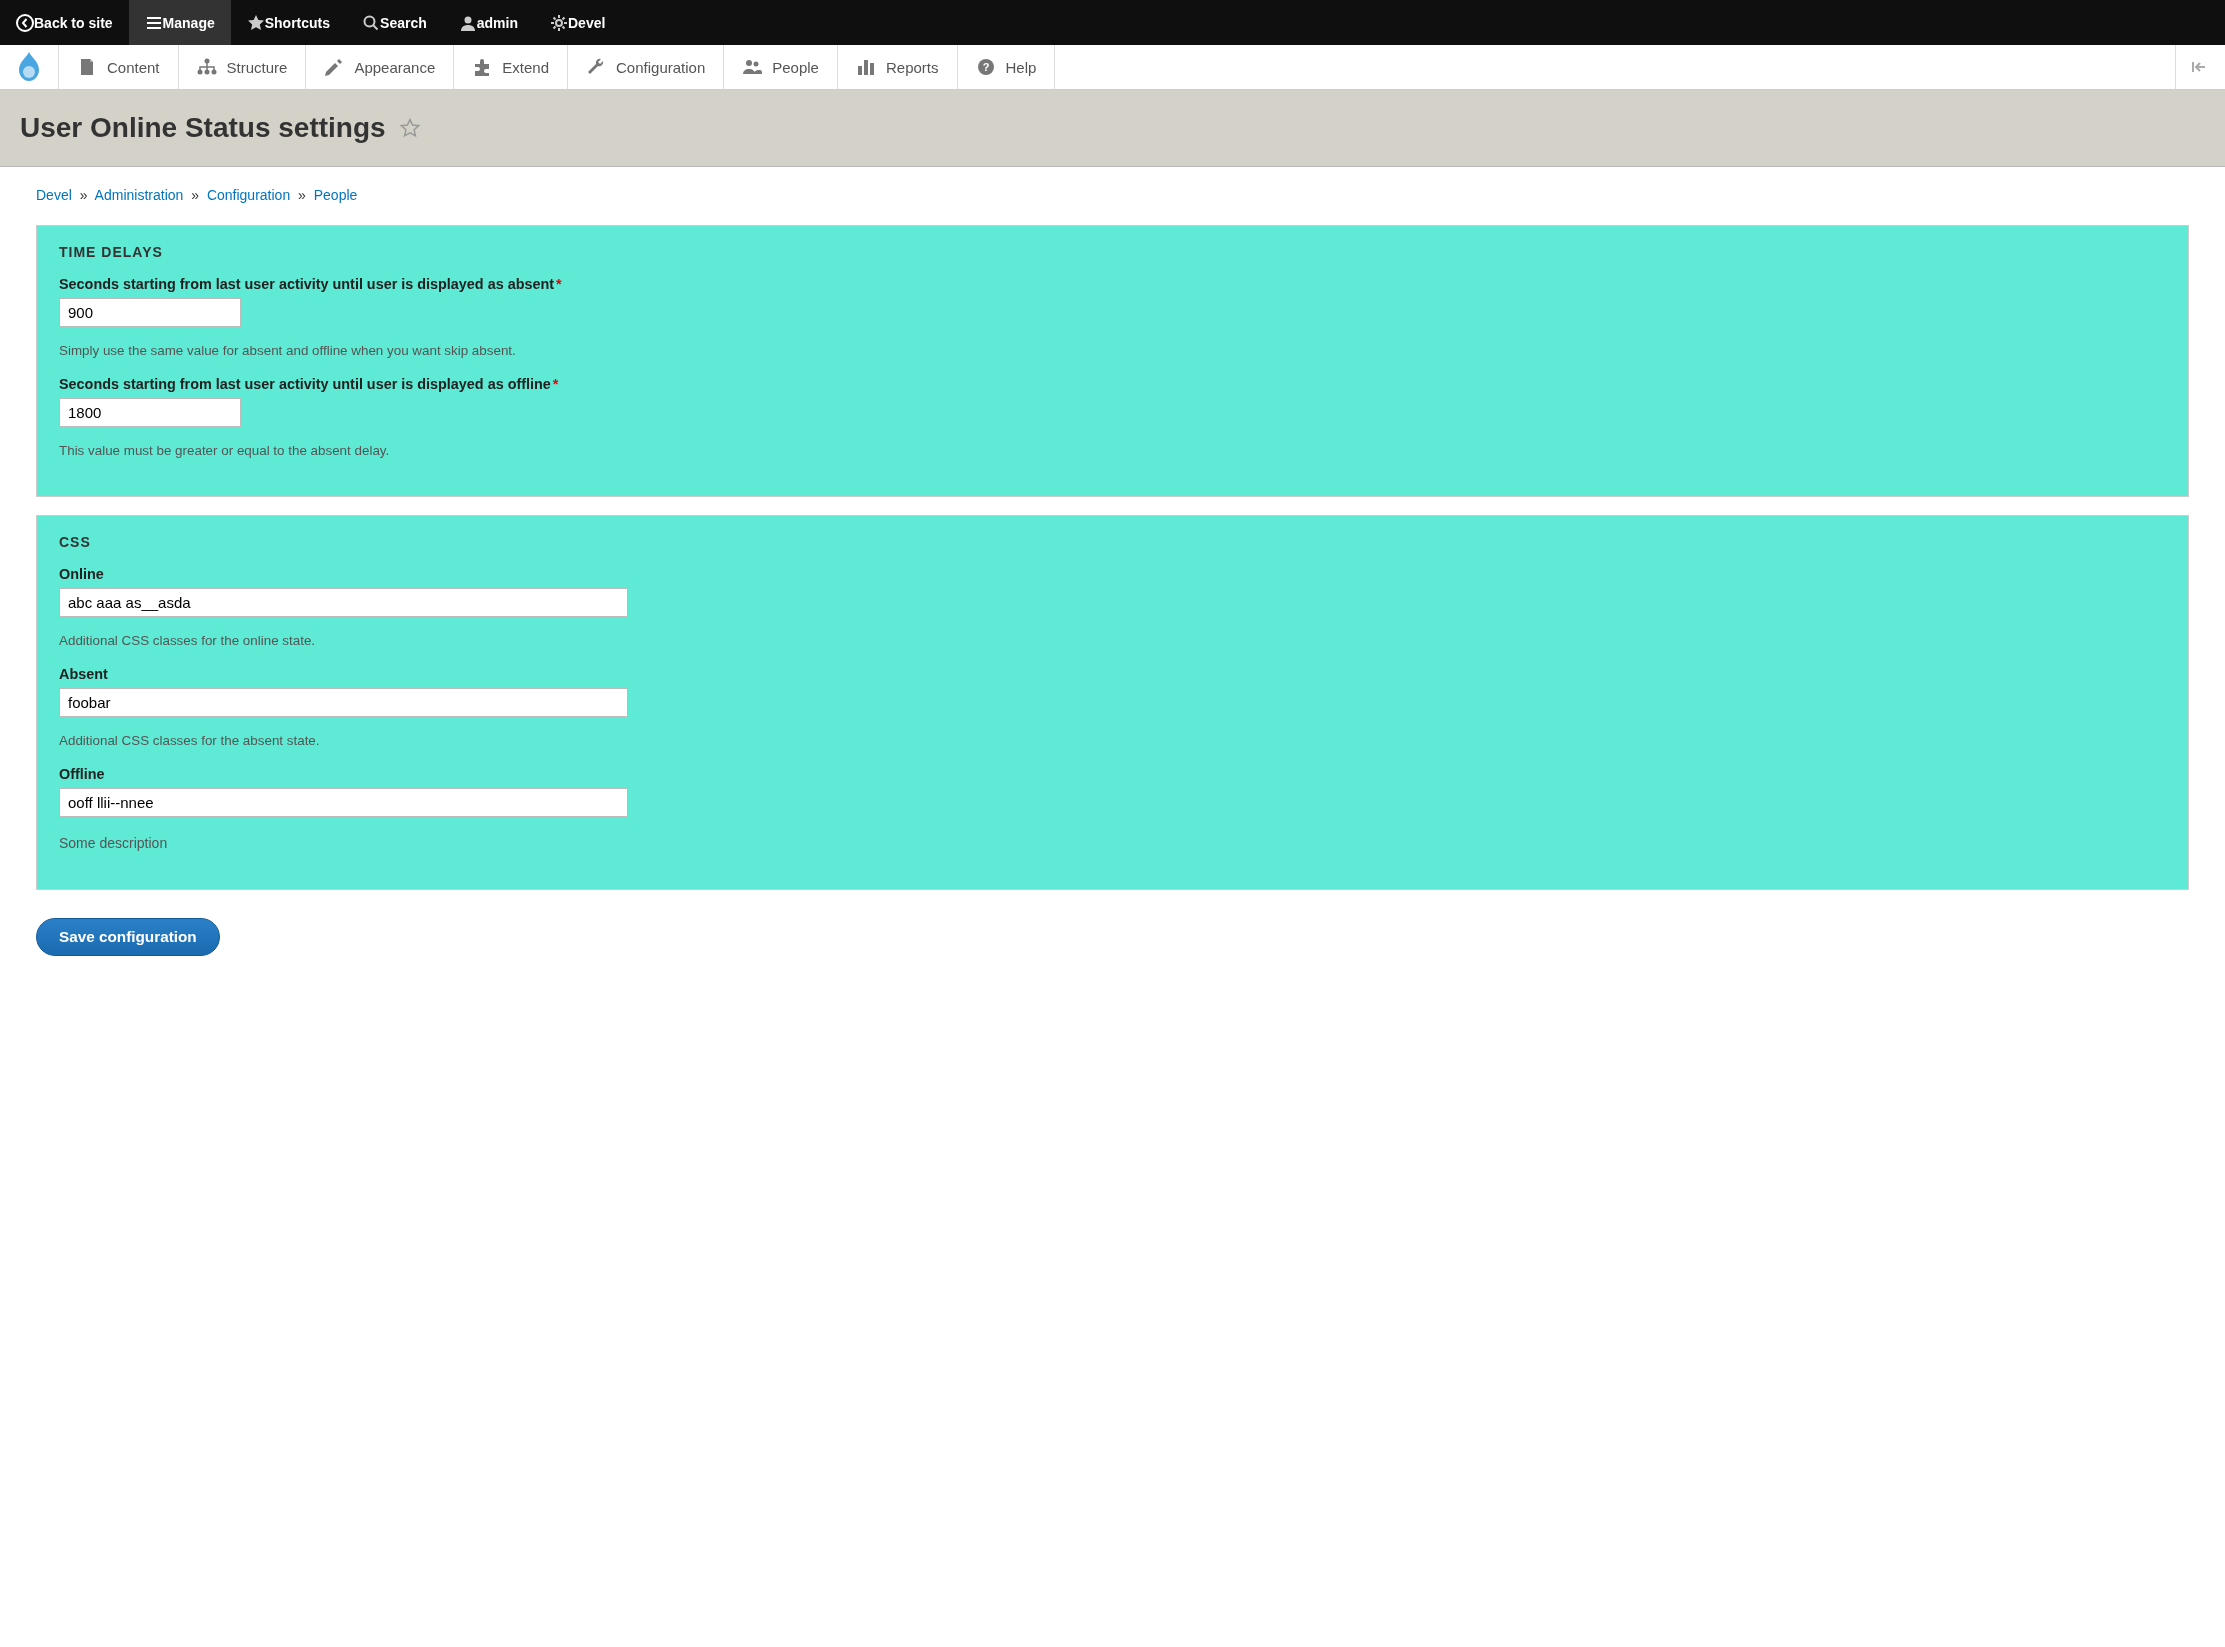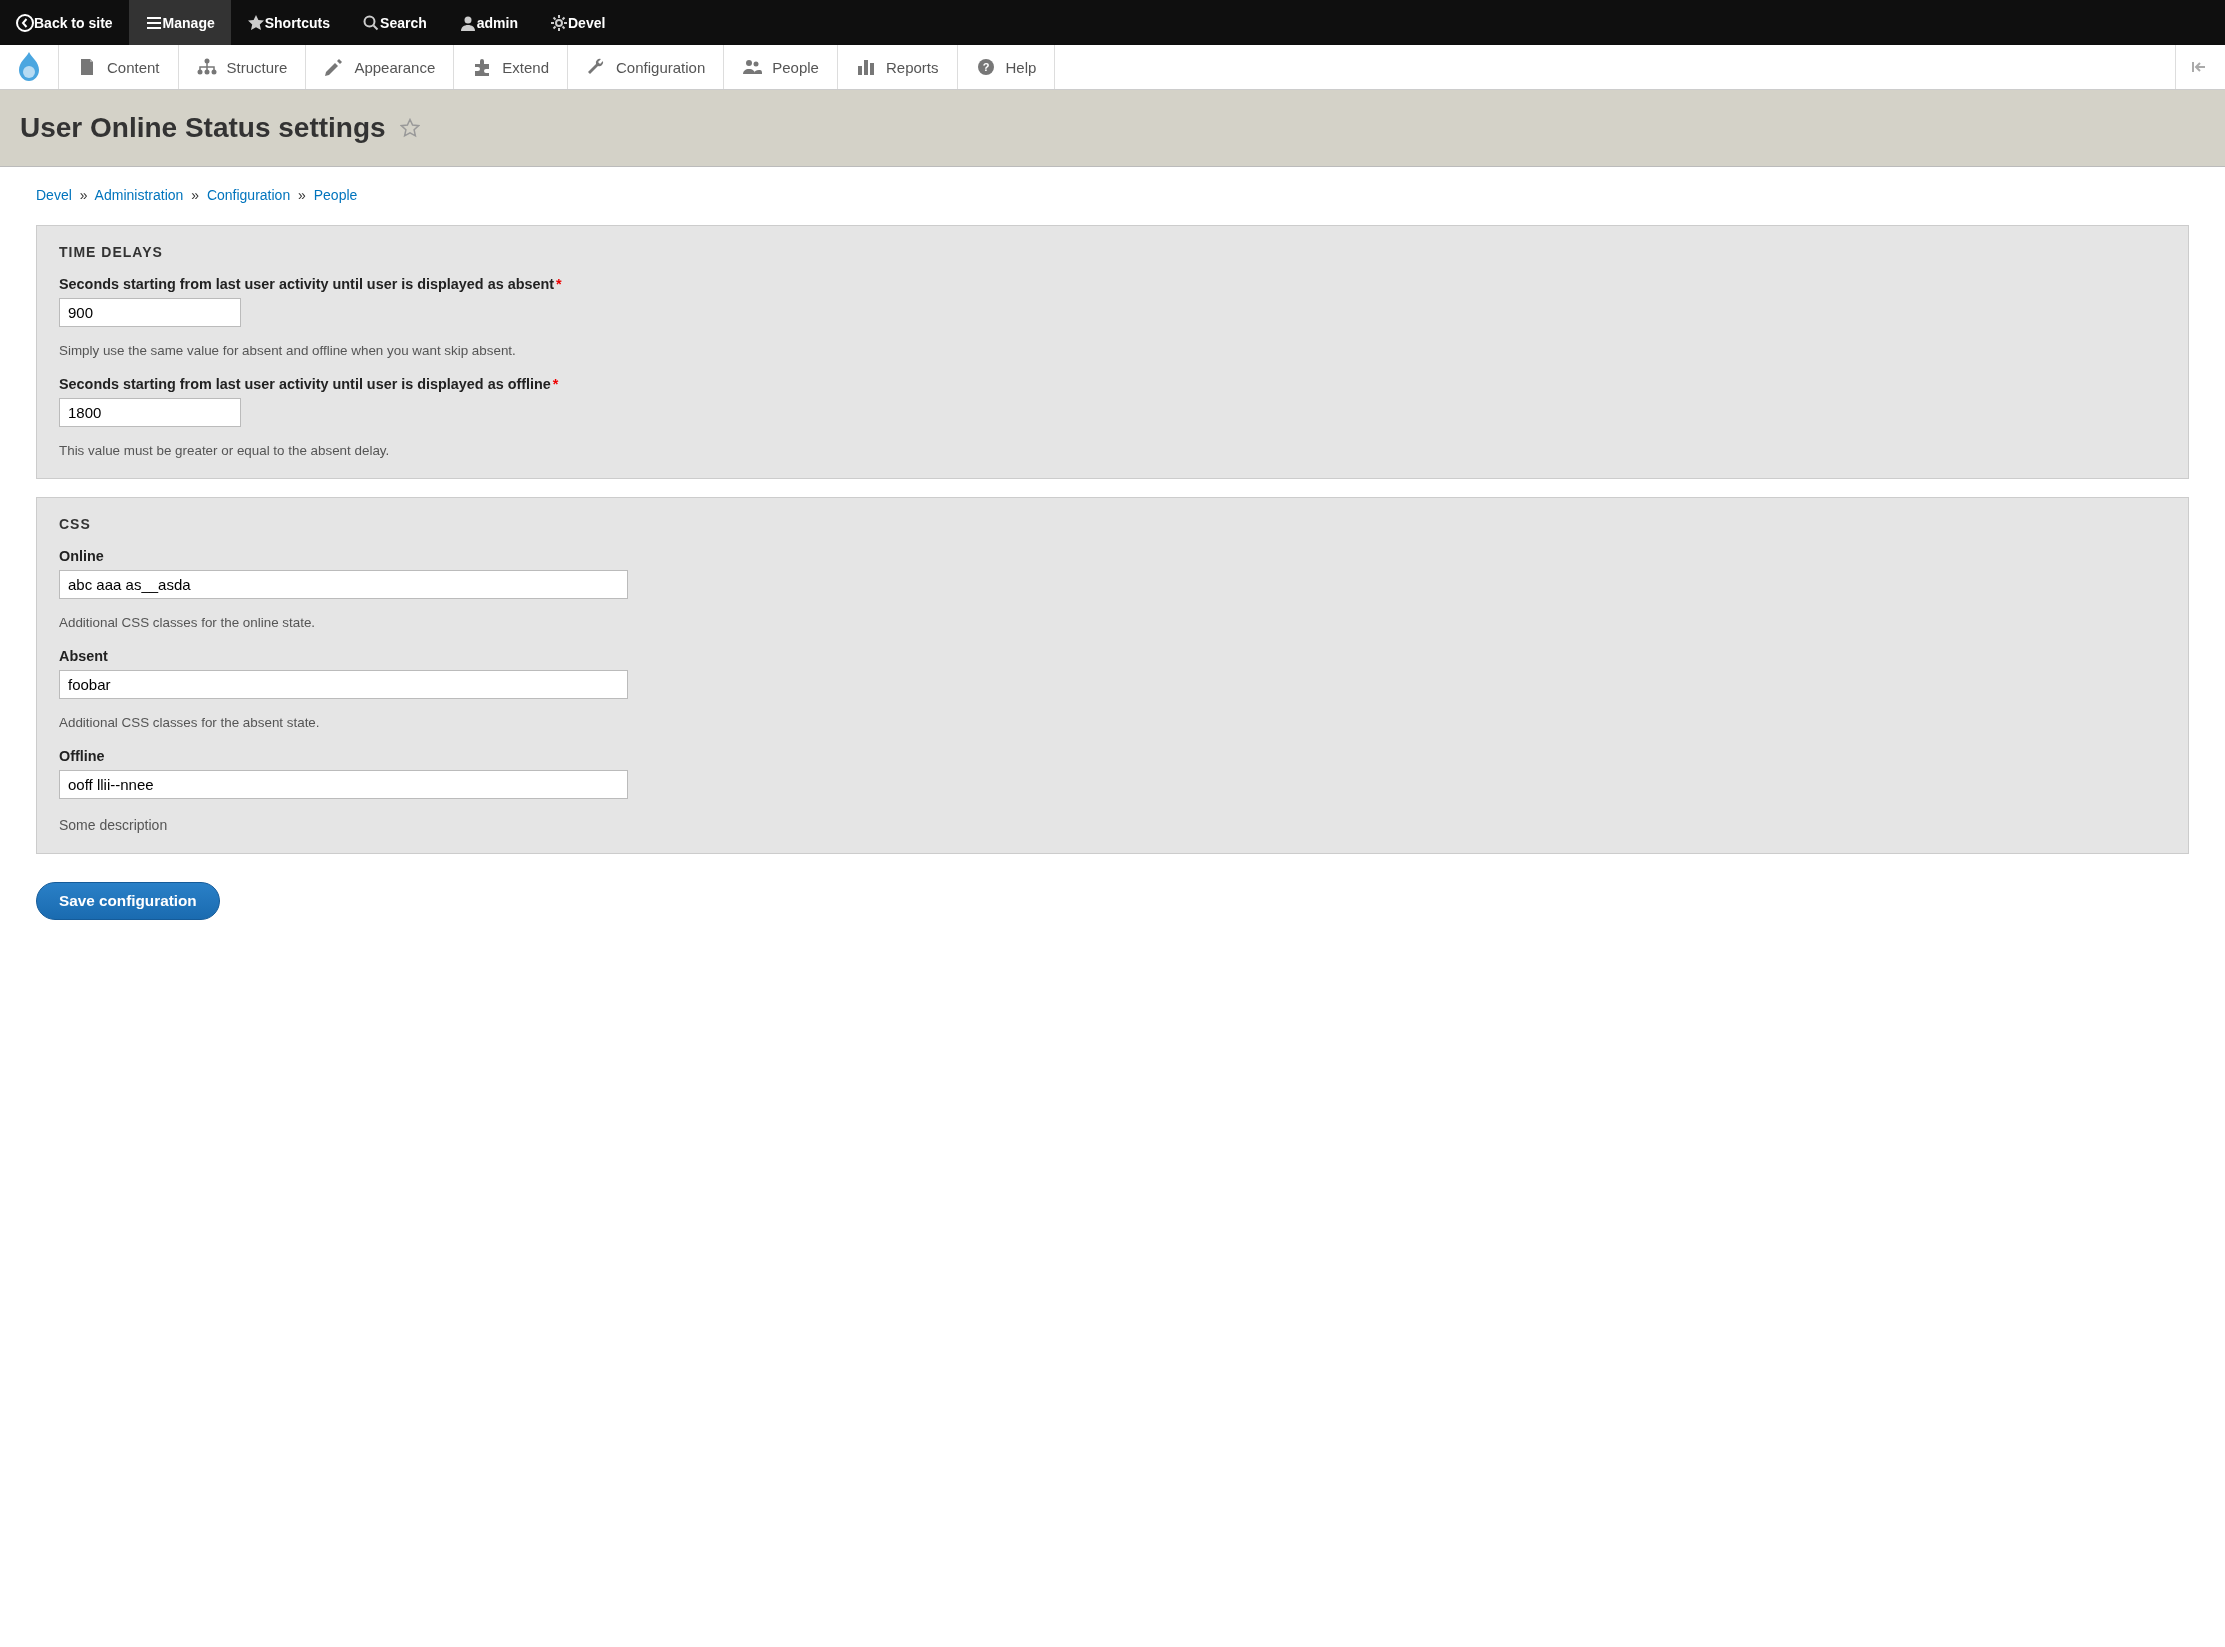--- a/index.html
+++ b/index.html
@@ -114,22 +114,22 @@
     color: #0074bd;
     text-decoration: none;
   }
   .breadcrumb .sep {
     color: #333;
     margin: 0 4px;
   }
 
   fieldset.panel {
     border: 1px solid #ccc;
-    background: #e5e5e5;
-    padding: 18px 22px 20px;
+    background: #5eead4;
+    padding: 18px 22px 38px;
     margin-bottom: 18px;
   }
   fieldset.panel .legend {
     font-size: 14px;
     font-weight: bold;
     letter-spacing: 1px;
     text-transform: uppercase;
     color: #333;
     margin-bottom: 16px;
   }

